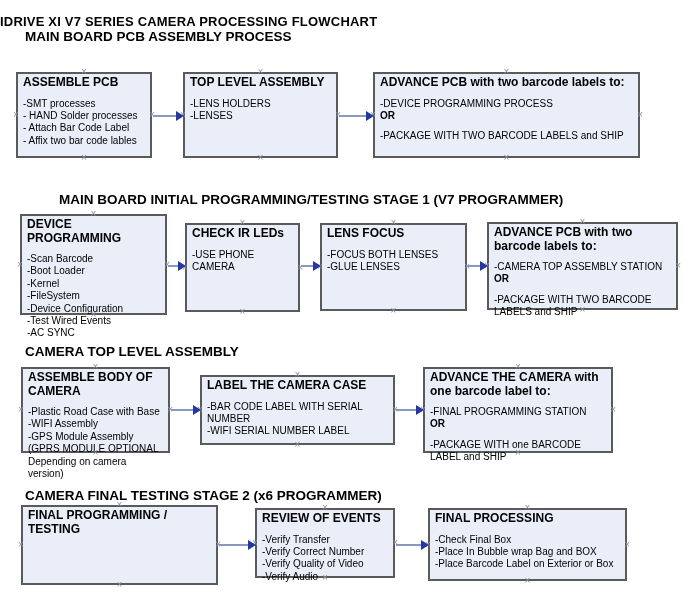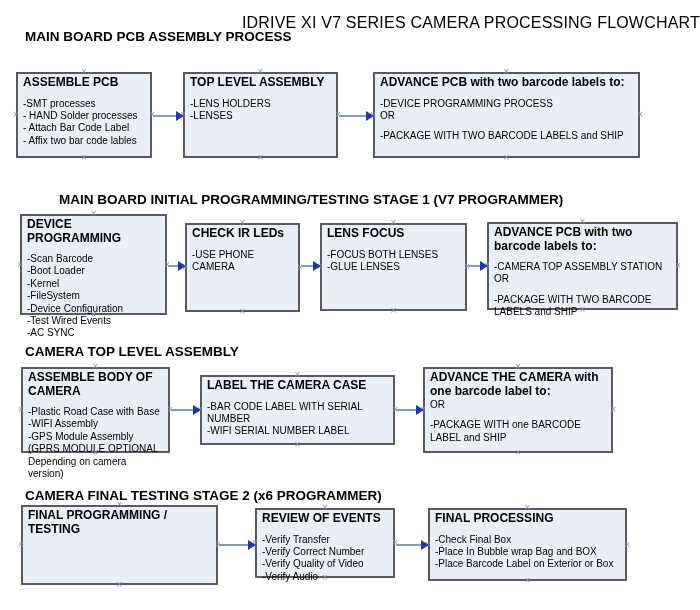--- a/index.html
+++ b/index.html
@@ -1,33 +1,33 @@
 <!DOCTYPE html>
 <html><head>
 <meta charset="utf-8">
 <style>
   html,body{margin:0;padding:0;background:#ffffff;}
   .canvas{
     position:relative;width:700px;height:610px;background:#ffffff;overflow:hidden;
     font-family:"Liberation Sans","DejaVu Sans",sans-serif;color:#000000;
   }
   .page-title{
-    position:absolute;left:0;right:0;top:14px;text-align:right;
-    font-size:16px;font-weight:normal;letter-spacing:.2px;
+    position:absolute;left:0;right:0;top:14px;text-align:left;
+    font-size:13px;font-weight:bold;letter-spacing:.2px;
   }
   .section-heading{
     position:absolute;font-size:13.5px;font-weight:bold;white-space:nowrap;
   }
   .box{
     position:absolute;box-sizing:border-box;background:#e9eef8;border:2px solid #5a5a5a;
     padding:2px 4px 2px 5px;
   }
   .box-title{font-size:12px;font-weight:bold;line-height:13.5px;margin-bottom:1px;}
   .box-body{font-size:10px;line-height:12.4px;white-space:pre-line;margin-top:8px;}
-  .or-line{font-size:10px;line-height:12.4px;font-weight:normal;}
+  .or-line{font-size:10px;line-height:12.4px;font-weight:bold;}
   .handle{
     position:absolute;font-size:10px;line-height:1;color:#8a92aa;font-weight:normal;
     pointer-events:none;
   }
   .h-t{top:-7px;left:50%;transform:translateX(-50%);}
   .h-b{bottom:-7px;left:50%;transform:translateX(-50%);}
   .h-l{left:-5px;top:50%;transform:translateY(-50%);}
   .h-r{right:-5px;top:50%;transform:translateY(-50%);}
   .arrow{position:absolute;height:2px;background:#8898c4;}
   .arrowhead{
@@ -161,20 +161,21 @@
     <div class="box-body">-BAR CODE LABEL WITH SERIAL NUMBER
 -WIFI SERIAL NUMBER LABEL</div>
   <span class="handle h-t">×</span>
       <span class="handle h-b">×</span>
       <span class="handle h-l">×</span>
       <span class="handle h-r">×</span>
     </div>
 
   <div class="box" style="left:423px;top:367px;width:190px;height:86px;">
     <div class="box-title">ADVANCE THE CAMERA with one barcode label to:</div>
+    <div class="box-body">-FINAL PROGRAMMING STATION</div>
     <div class="or-line">OR</div>
     <div class="box-body">-PACKAGE WITH one BARCODE LABEL and SHIP</div>
   <span class="handle h-t">×</span>
       <span class="handle h-b">×</span>
       <span class="handle h-l">×</span>
       <span class="handle h-r">×</span>
     </div>
 
   <div class="arrow" style="left:171px;top:409px;width:28px;">
       <span class="arrowhead"></span>

